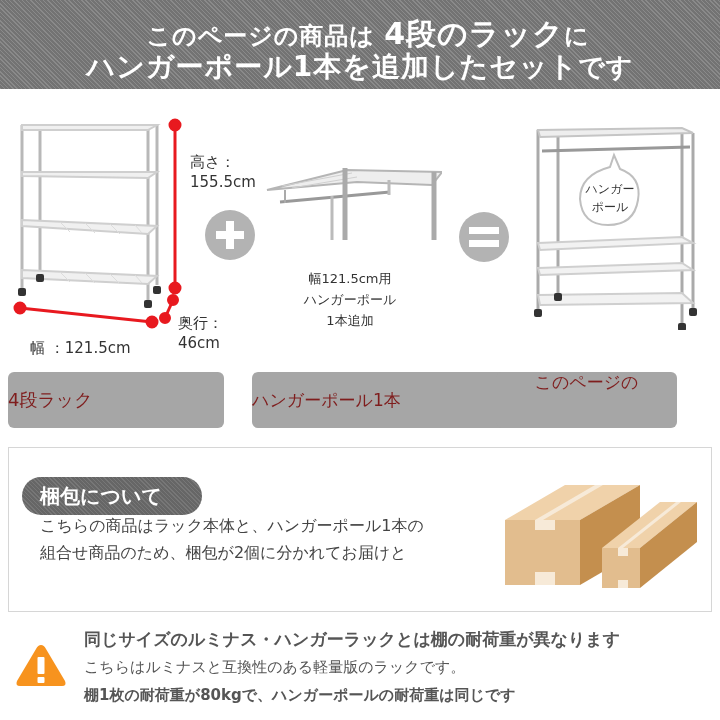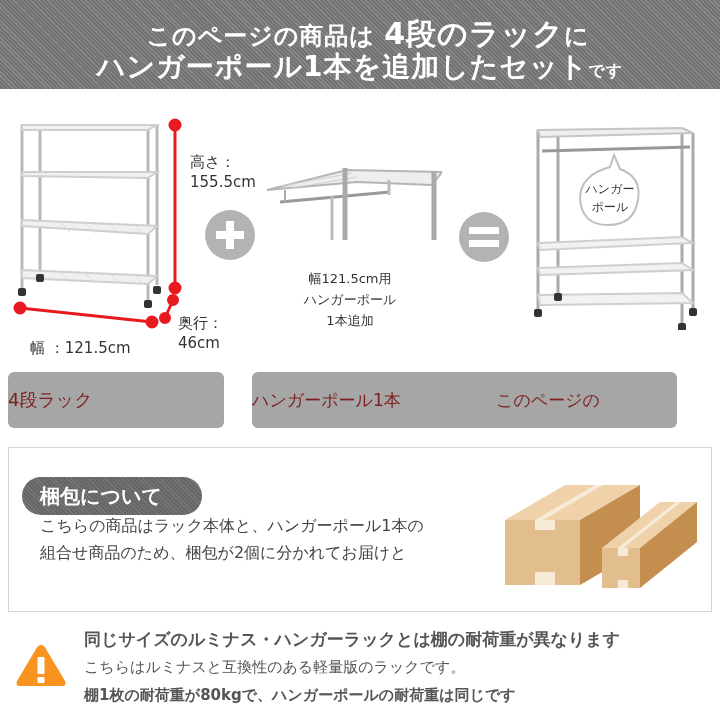--- a/index.html
+++ b/index.html
@@ -10,21 +10,21 @@
     }
     .header {
       position: absolute; left: 0; top: 0; width: 720px; height: 89px;
       background-color: #7d7d7d;
       background-image: repeating-linear-gradient(45deg, #8a8a8a 0 1px, #737373 1px 3px);
       color: #fff; text-align: center;
     }
     .header .l1 { position: absolute; top: 14px; left: 0; right: 0; font-size: 24px; font-weight: bold; letter-spacing: 1px; padding-left: 16px; }
     .header .l1 .big { font-size: 30px; }
     .header .l2 { position: absolute; top: 48px; left: 0; right: 0; font-size: 28px; font-weight: bold; letter-spacing: 1px; }
-    .header .l2 .sm { font-size: 16px; }
+    .header .l2 .sm { font-size: 26px; }
 
     .abs { position: absolute; }
     .dim-text { font-size: 15px; color: #333; line-height: 20px; }
     .circle-op {
       position: absolute; width: 50px; height: 50px; border-radius: 50%; background: #b3b3b3;
     }
     .plus-h { position: absolute; left: 11px; top: 21px; width: 28px; height: 8px; background: #fff; }
     .plus-v { position: absolute; left: 21px; top: 11px; width: 8px; height: 28px; background: #fff; }
     .eq-1 { position: absolute; left: 10px; top: 15px; width: 30px; height: 7px; background: #fff; }
     .eq-2 { position: absolute; left: 10px; top: 28px; width: 30px; height: 7px; background: #fff; }
@@ -173,21 +173,21 @@
   <div>ハンガー</div>
   <div>ポール</div>
 </div>
 
 <div class="label-btn" style="left:8px;width:216px;font-size:18px">
   <span>4段ラック</span>
 </div>
 <div class="label-btn" style="left:252px;width:256px">
   <span>ハンガーポール1本</span>
 </div>
-<div class="label-btn" style="left:496px;width:181px;flex-direction:row">
+<div class="label-btn" style="left:496px;width:181px;flex-direction:column">
   <span>このページの</span>
 </div>
 
 <div class="packing-box"></div>
 <div class="pack-title">梱包について</div>
 <div class="pack-body">
   <div>こちらの商品はラック本体と、ハンガーポール1本の</div>
   <div>組合せ商品のため、梱包が2個に分かれてお届けと</div>
 </div>
 <svg class="abs" style="left:500px;top:480px" width="200" height="110">

